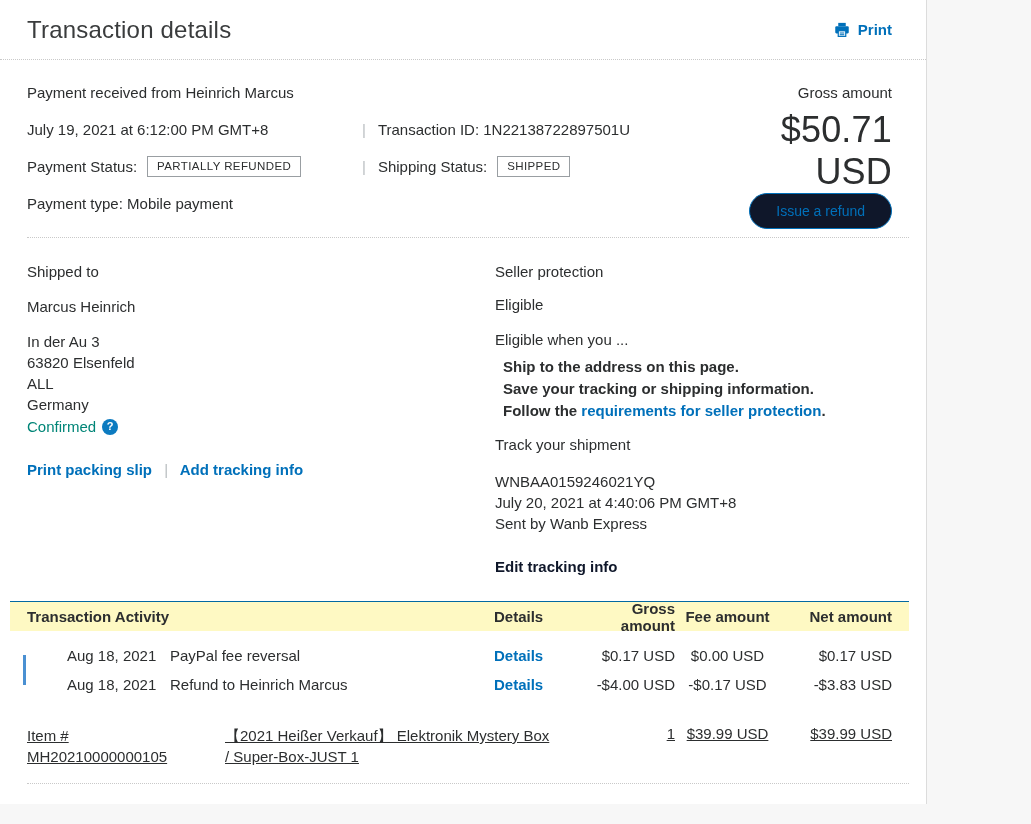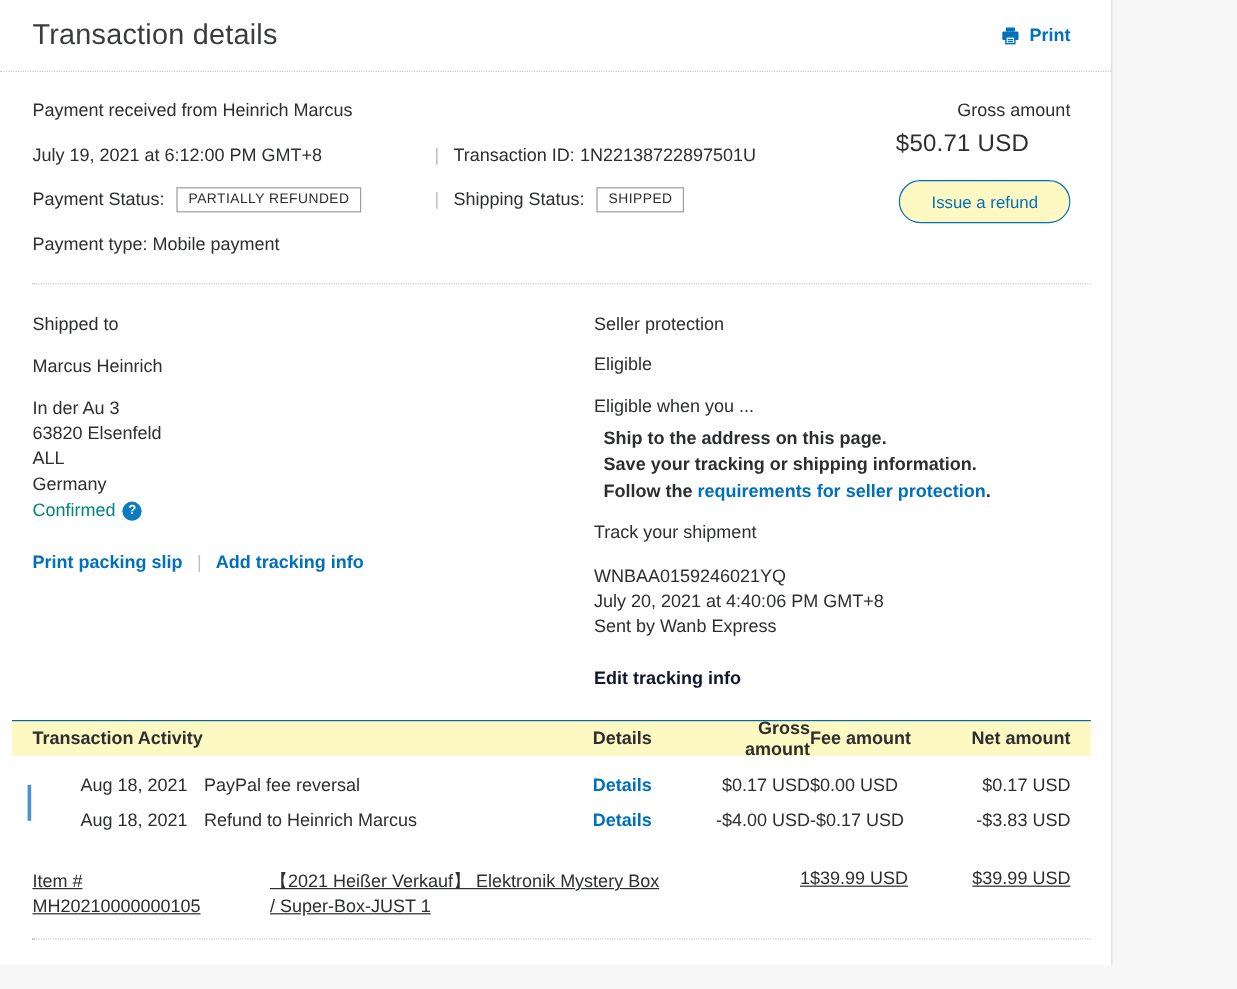--- a/index.html
+++ b/index.html
@@ -16,22 +16,22 @@
 
   
   .section1{display:flex;padding:24px 34px 0 27px;}
   .s1-left{flex:1;}
   .s1-title{margin-bottom:16px;}
   .s1-row{display:flex;align-items:center;margin-bottom:13px;min-height:24px;}
   .s1-cell-l{width:335px;display:flex;align-items:center;}
   .vsep{color:#b9bdc0;margin-right:12px;}
   .badge{display:inline-block;border:1px solid #999ea2;padding:3px 9px 4px;font-size:11.5px;letter-spacing:.4px;margin-left:10px;white-space:nowrap;}
   .s1-right{width:180px;text-align:right;}
-  .gross-amount{font-size:20px;margin-top:8px;letter-spacing:.2px;text-align:center;}
-  .refund-btn{margin-top:18px;display:inline-block;border:1px solid #0070ba;color:#0070ba;border-radius:19px;padding:9px 26px;font-size:14px;background:#fef9c3;cursor:pointer;font-family:inherit;}
+  .gross-amount{font-size:36px;margin-top:8px;letter-spacing:.2px;}
+  .refund-btn{display:inline-block;border:1px solid #0070ba;color:#0070ba;border-radius:19px;padding:9px 26px;font-size:14px;background:#0f172a;cursor:pointer;font-family:inherit;}
   .dotted-sep{border-top:1px dotted #c9c9c9;}
   .sep-s1{margin:8px 17px 0 27px;}
 
   
   .section2{display:flex;padding:25px 17px 0 27px;}
   .s2-left{width:468px;}
   .s2-right{flex:1;}
   .mb16{margin-bottom:16px;} .mb18{margin-bottom:18px;} .mb8{margin-bottom:8px;}
   .addr{line-height:21px;}
   .confirmed{color:#008577;display:flex;align-items:center;gap:6px;margin-top:1px;line-height:21px;}
@@ -41,21 +41,21 @@
   .blue-link{color:#0070ba;cursor:pointer;}
   .cond-list{padding-left:8px;font-weight:700;line-height:22px;}
   .track-block{line-height:21px;margin-top:12px;}
   .edit-link{margin-top:24px;font-weight:700;color:#0f172a;cursor:pointer;display:inline-block;}
 
   
   .tbar{margin:0 17px 0 10px;background:#fef9c3;border-top:1px solid #0369a1;height:30px;display:flex;align-items:center;padding:0 17px;font-weight:700;box-sizing:border-box;}
   .col-main{flex:1;display:flex;align-items:center;}
   .col-details{width:81px;}
   .col-gross{width:100px;text-align:right;}
-  .col-fee{width:105px;text-align:left;}
+  .col-fee{width:105px;text-align:center;}
   .col-net{width:112px;text-align:right;}
   .mt26{margin-top:26px;}
 
   .activity-rows{margin:0 17px 0 10px;padding:10px 17px 12px;position:relative;}
   .act-row{display:flex;align-items:center;height:29px;}
   .dot-cell{width:48px;margin-left:-8px;}
   .dot{width:10px;height:10px;border-radius:50%;background:#4a90d2;}
   .timeline-line{position:absolute;left:12.5px;top:24px;width:3px;height:30px;background:#4a90d2;}
   .date-cell{width:103px;}
   .desc-cell{flex:1;}

